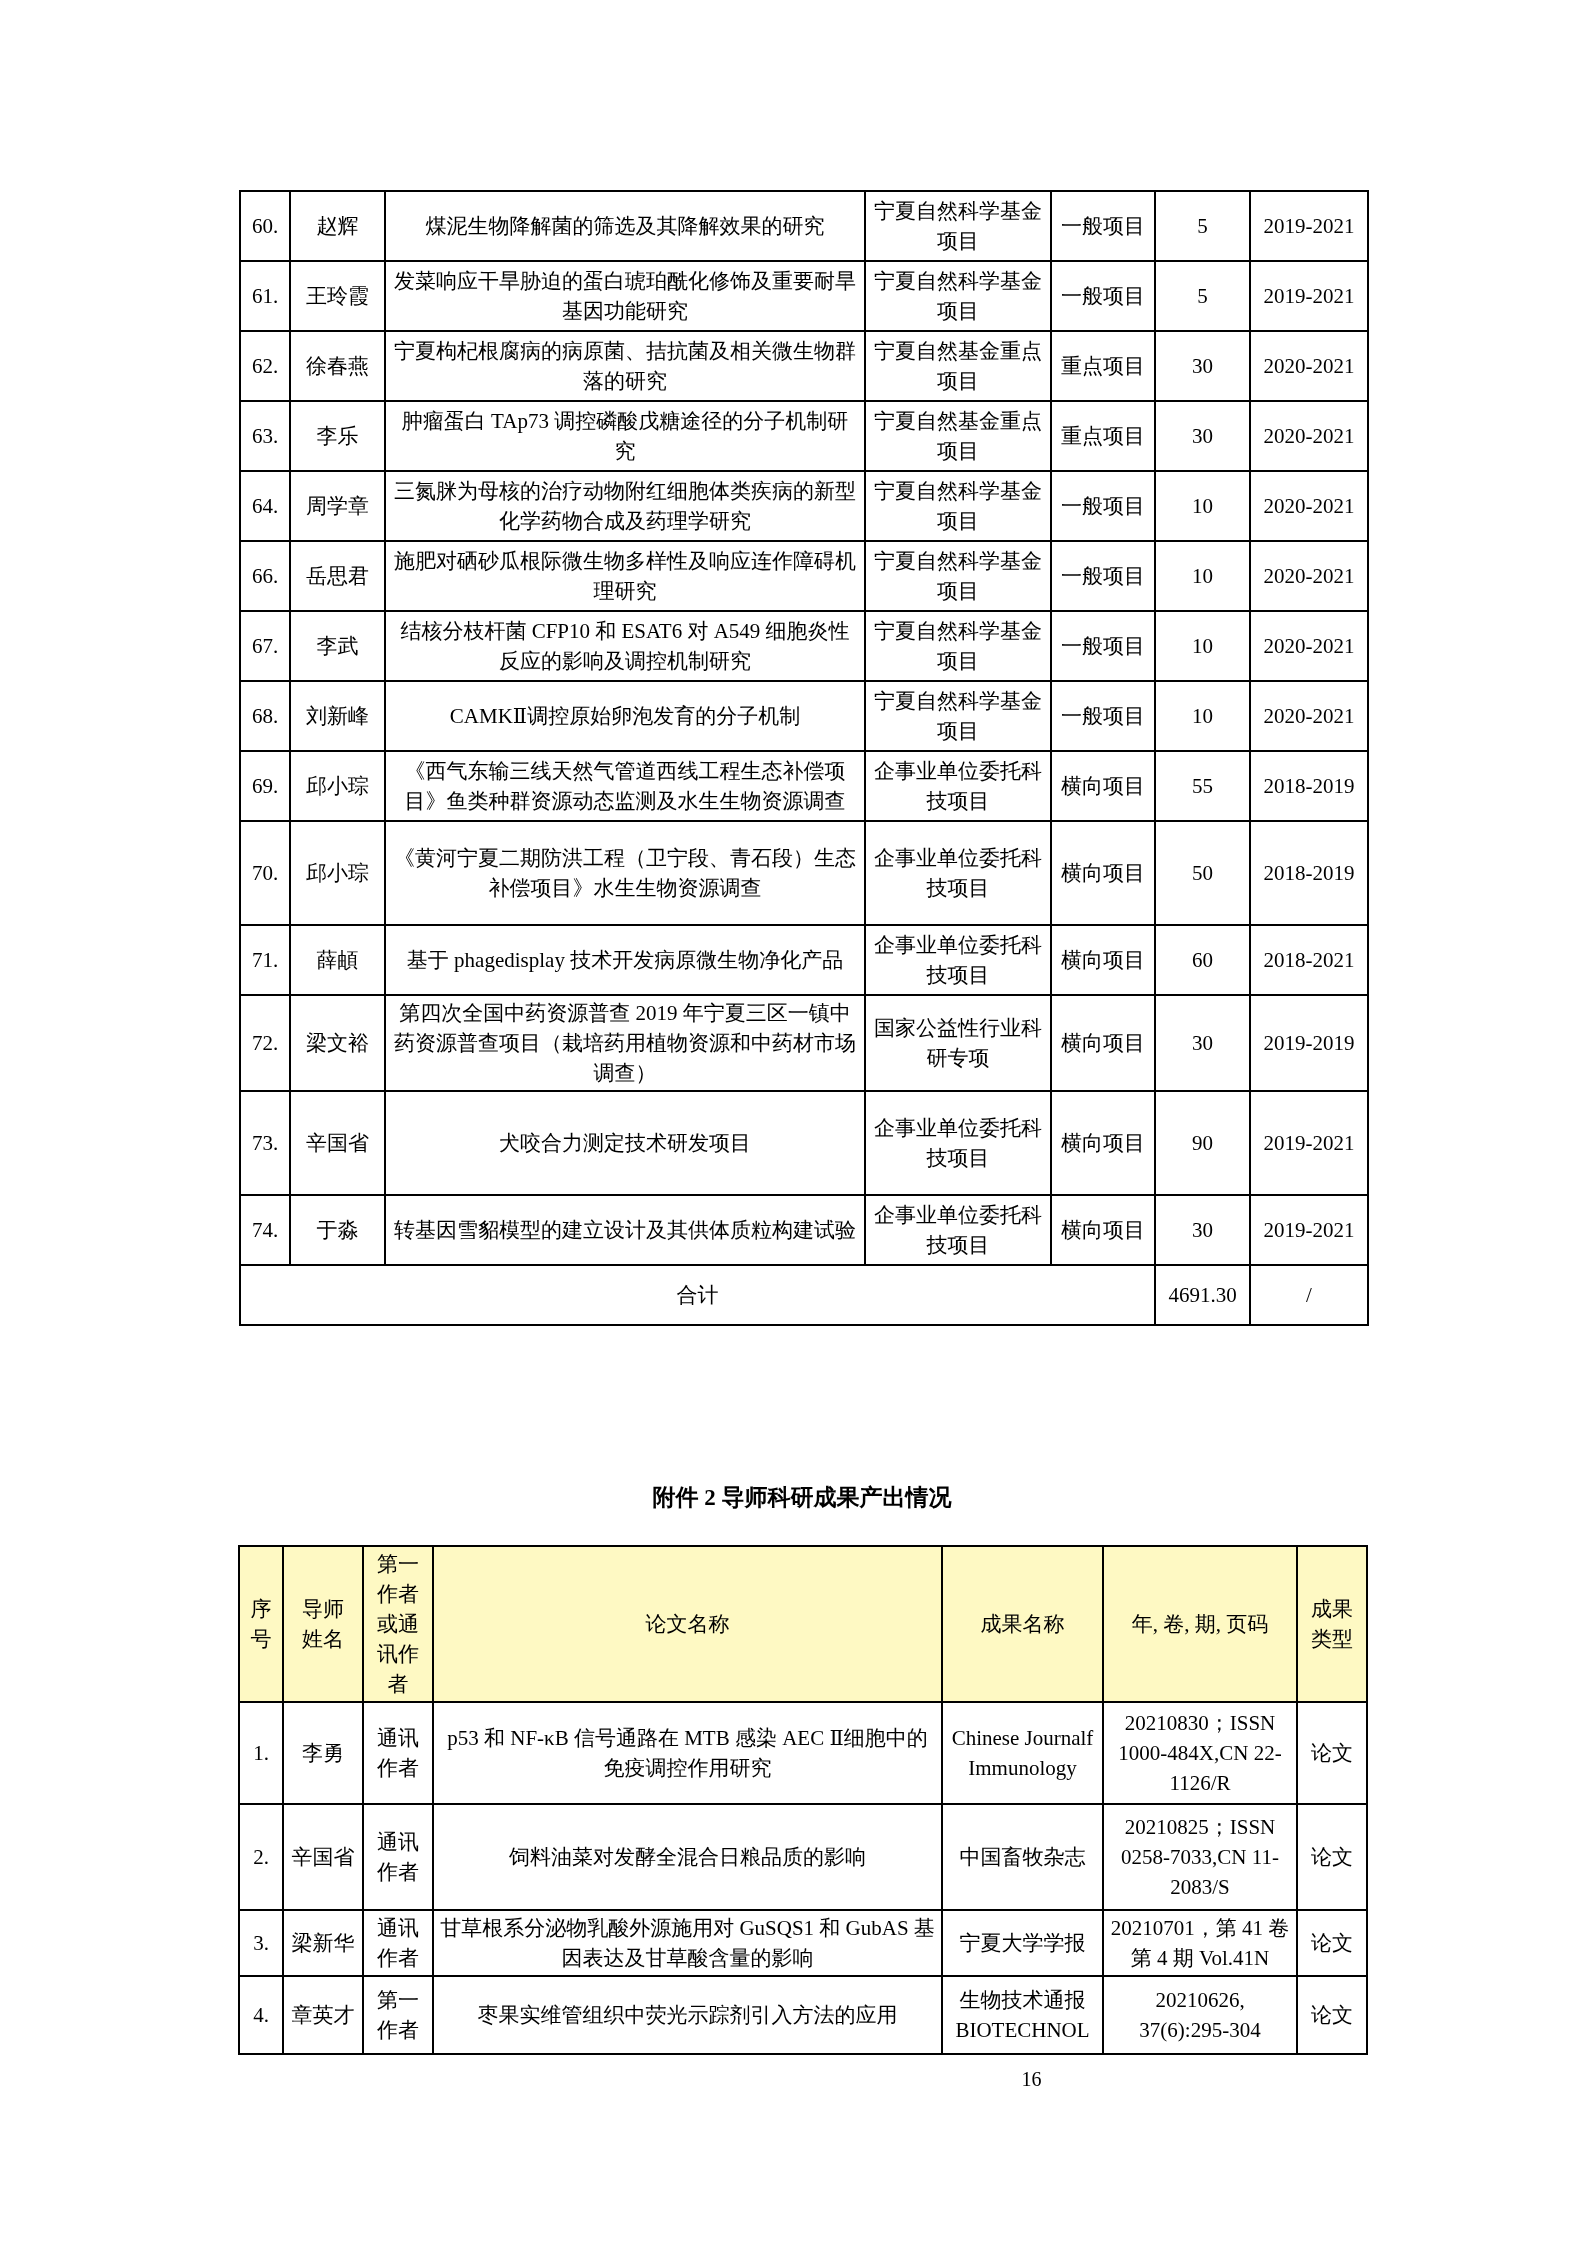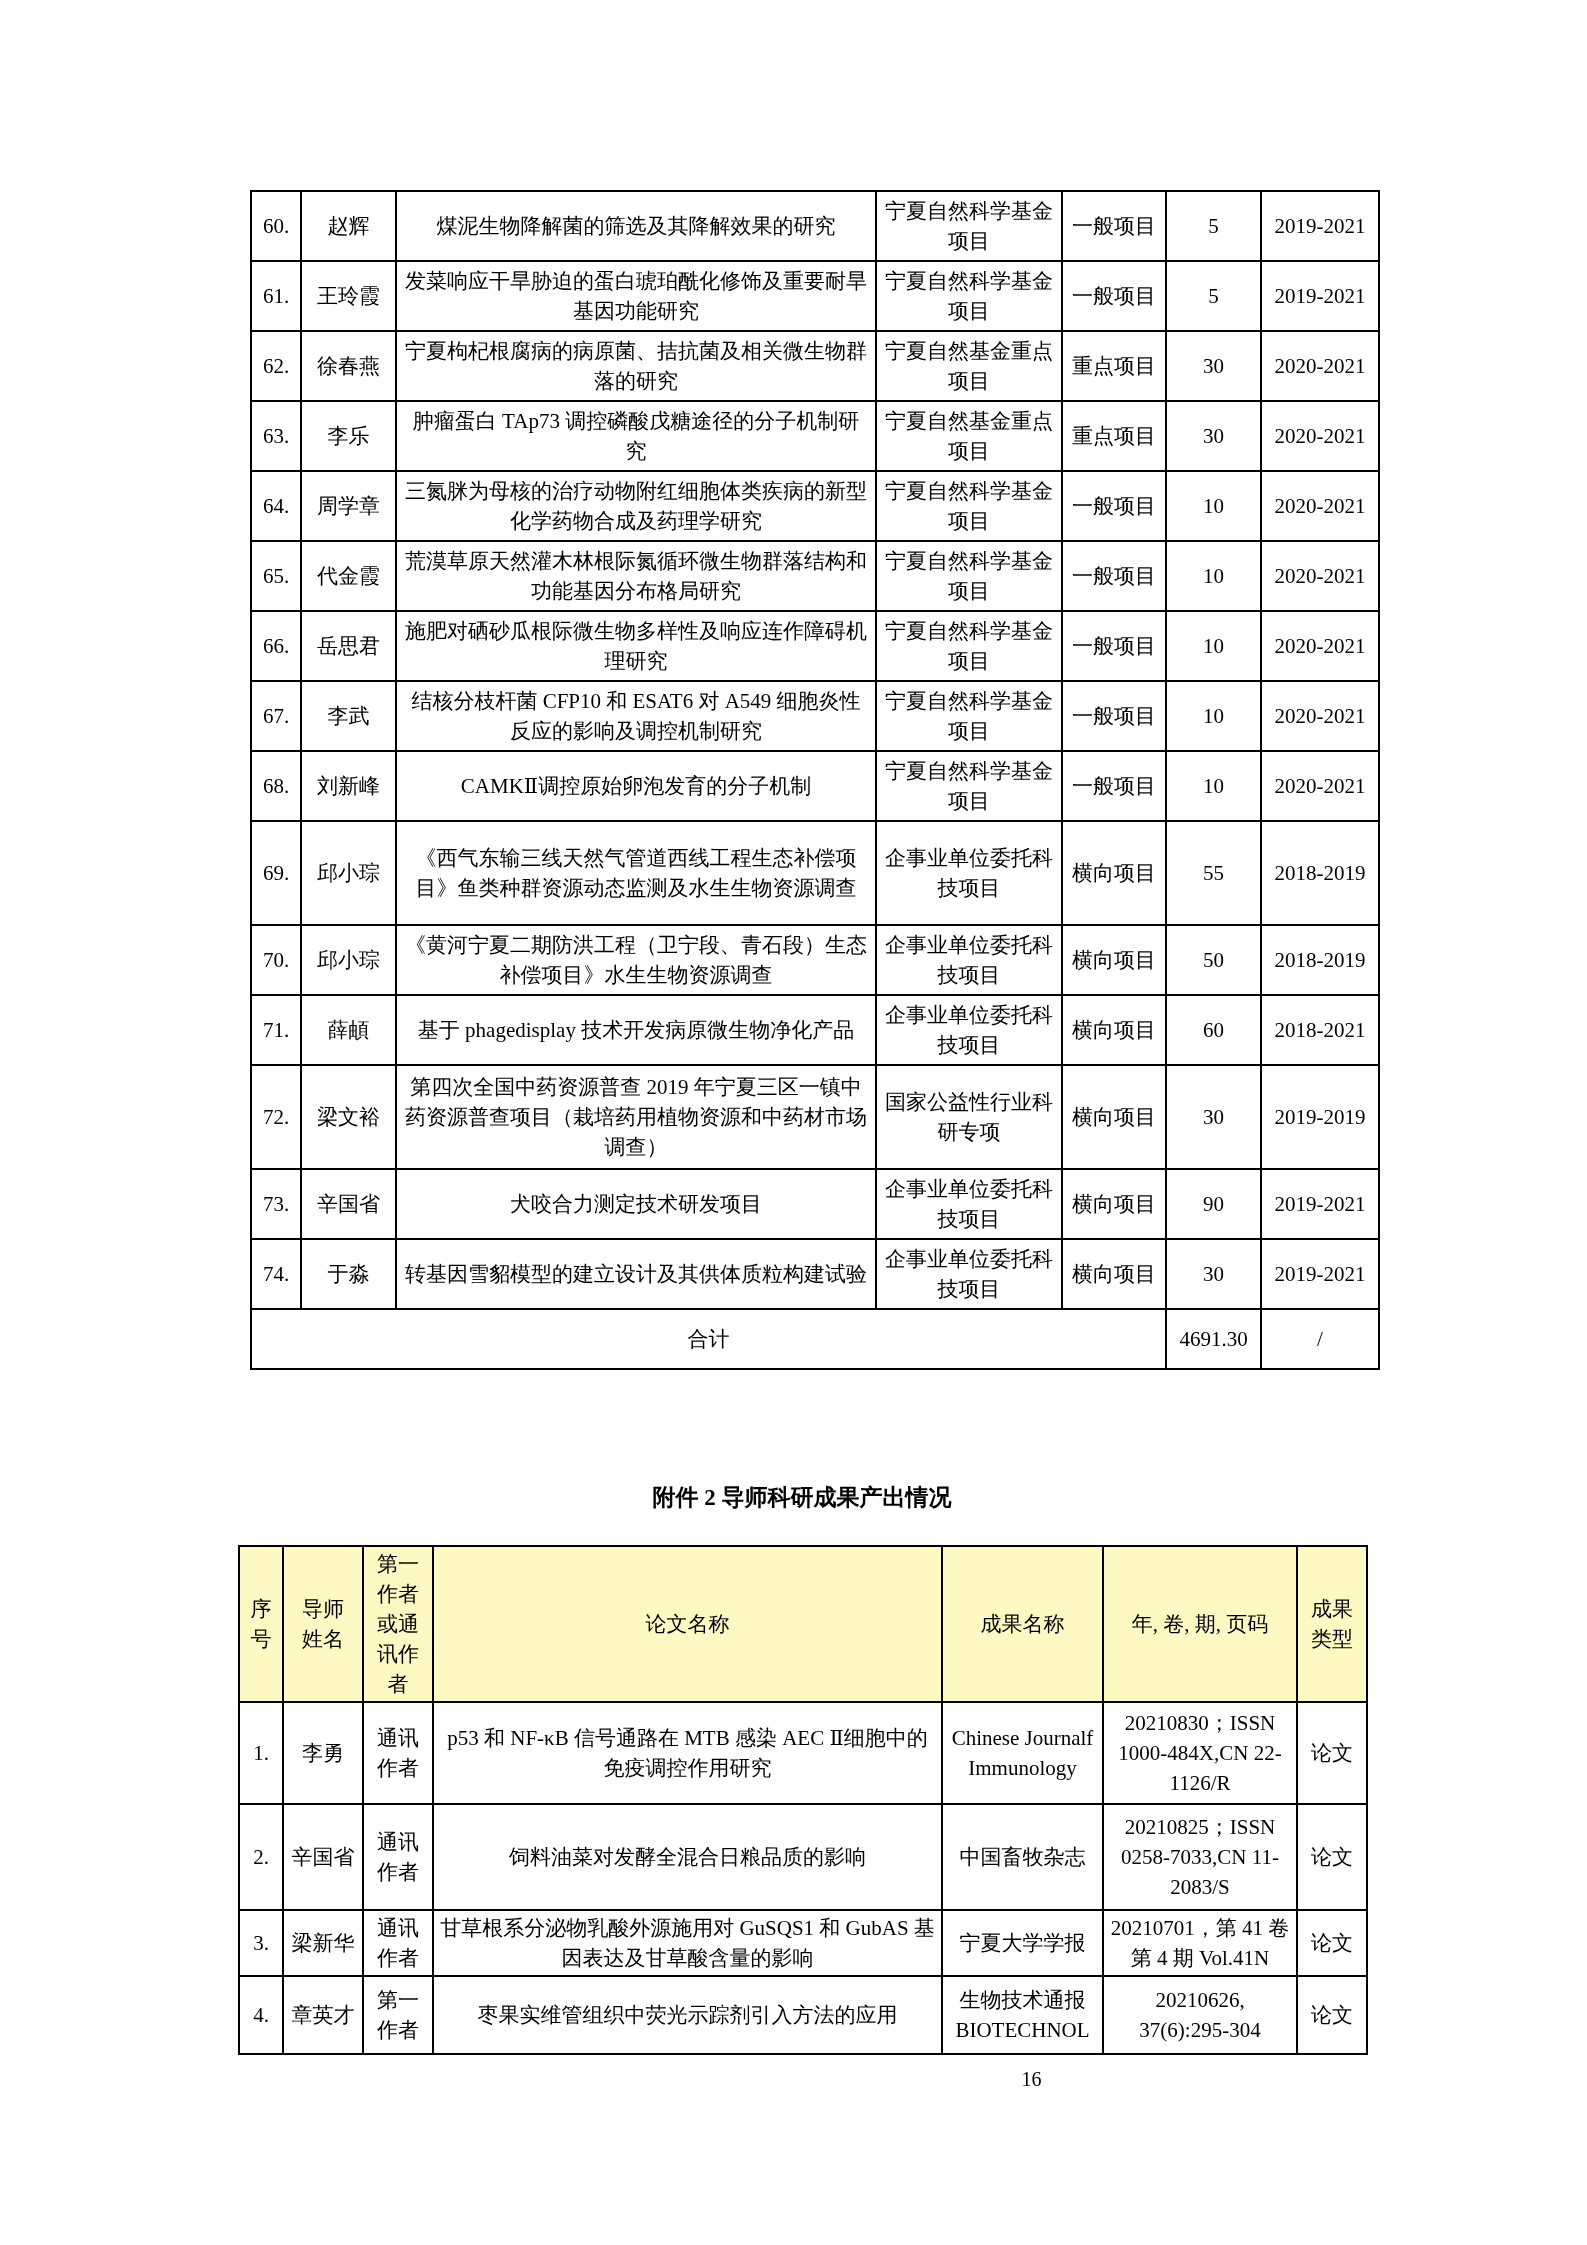--- a/index.html
+++ b/index.html
@@ -10,21 +10,21 @@
   }
   .content{position:absolute;left:238px;top:0;width:1128px;}
   table{border-collapse:collapse;table-layout:fixed;width:1128px;}
   td,th{
     border:2px solid #000;
     text-align:center;vertical-align:middle;
     font-size:21px;line-height:30px;font-weight:normal;
     padding:2px 6px;word-break:break-word;overflow:hidden;
   }
   
-  .t1{position:absolute;left:12px;top:190px;border-radius:10px;}
+  .t1{position:absolute;left:1px;top:190px;border-radius:10px;}
   .t1 td{height:64px;}
   .t1 tbody tr:nth-child(10) td,
   .t1 tbody tr:nth-child(13) td{height:98px;}
   .t1 .total-row td{height:54px;}
   
   .att-title{
     position:absolute;left:0;top:1482px;width:1128px;
     text-align:center;font-size:23px;font-weight:bold;line-height:32px;
   }
   
@@ -90,29 +90,20 @@
           <td>肿瘤蛋白 TAp73 调控磷酸戊糖途径的分子机制研究</td>
           <td>宁夏自然基金重点项目</td>
           <td>重点项目</td>
           <td>30</td>
           <td>2020-2021</td>
         </tr>
         <tr>
           <td>64.</td>
           <td>周学章</td>
           <td>三氮脒为母核的治疗动物附红细胞体类疾病的新型化学药物合成及药理学研究</td>
-          <td>宁夏自然科学基金项目</td>
-          <td>一般项目</td>
-          <td>10</td>
-          <td>2020-2021</td>
-        </tr>
-        <tr>
-          <td>65.</td>
-          <td>代金霞</td>
-          <td>荒漠草原天然灌木林根际氮循环微生物群落结构和功能基因分布格局研究</td>
           <td>宁夏自然科学基金项目</td>
           <td>一般项目</td>
           <td>10</td>
           <td>2020-2021</td>
         </tr>
         <tr>
           <td>66.</td>
           <td>岳思君</td>
           <td>施肥对硒砂瓜根际微生物多样性及响应连作障碍机理研究</td>
           <td>宁夏自然科学基金项目</td>

